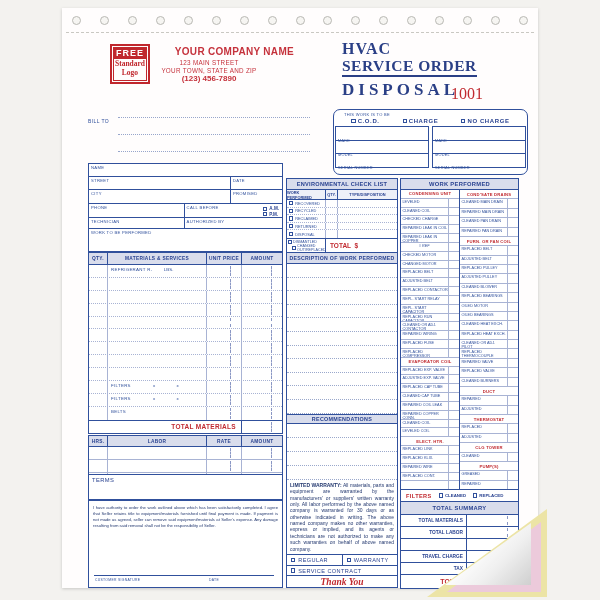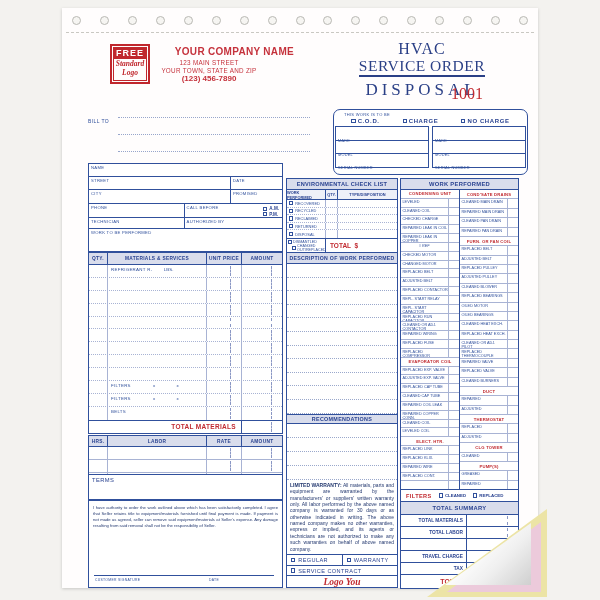--- a/index.html
+++ b/index.html
@@ -8,27 +8,27 @@
   .sheet{position:absolute;left:62px;top:8px;width:476px;height:580px;background:#fffdfd;
     box-shadow:0 1px 3px rgba(0,0,0,.18);}
   
   .pinfeed{position:absolute;left:10px;right:10px;top:6px;height:12px;display:flex;justify-content:space-between;align-items:center;}
   .hole{width:9px;height:9px;border-radius:50%;border:1px solid #b9b9b4;background:#f6f5f2;}
   .perforation{position:absolute;left:4px;right:4px;top:24px;border-top:1px dashed #c9c8c2;}
   
   .logo{position:absolute;left:48px;top:36px;width:40px;height:40px;border:2px solid #c0272d;padding:1px;text-align:center;}
   .logo .free{background:#c0272d;color:#fff;font-weight:bold;font-size:9px;letter-spacing:1px;line-height:12px;}
   .logo .script{border:1px solid #c0272d;border-top:none;color:#c0272d;font-family:"Liberation Serif",serif;
-    font-style:italic;font-weight:bold;font-size:7.5px;line-height:1.15;padding-top:1px;height:22px;}
+    font-weight:bold;font-size:7.5px;line-height:1.15;padding-top:1px;height:22px;}
   .company{position:absolute;left:62px;top:38px;width:170px;text-align:center;color:#c5323c;}
   .company .cname{font-size:10px;font-weight:bold;letter-spacing:.3px;text-align:right;}
   .company .cstreet,.company .ccity{font-size:6.3px;margin-top:1.5px;letter-spacing:.3px;}
   .company .cphone{font-size:8px;font-weight:bold;}
-  .titleblk{position:absolute;left:280px;top:33px;width:160px;text-align:center;color:#2a3f86;
-    font-family:"Liberation Serif",serif;font-weight:normal;}
+  .titleblk{position:absolute;left:280px;top:33px;width:160px;text-align:left;color:#2a3f86;
+    font-family:"Liberation Serif",serif;font-weight:bold;}
   .t1{font-size:16px;line-height:1;letter-spacing:1px;}
   .t2{font-size:15.5px;line-height:1.05;letter-spacing:.5px;display:inline-block;border-bottom:2px solid #2a3f86;padding-bottom:1px;}
   .t3{font-size:17px;letter-spacing:4px;margin-top:3px;}
   .formnum{position:absolute;left:340px;top:77px;width:130px;text-align:center;color:#c12a30;
     font-family:"Liberation Serif",serif;font-size:16px;}
   
   .billto{position:absolute;left:26px;top:101px;width:224px;}
   .billto .blab{font-size:5px;color:#30509c;letter-spacing:.4px;}
   .bline{border-bottom:1px dotted #97a5cb;height:0;}
   .bl1{position:absolute;left:30px;top:8px;width:192px;}
@@ -393,21 +393,21 @@
           <span class="cbx"></span>
           <span>WARRANTY</span>
         </div>
     </div>
     <div class="chkrow chkrow2">
       <div class="chkcell">
           <span class="cbx"></span>
           <span>SERVICE CONTRACT</span>
         </div>
     </div>
-    <div class="thanks">Logo You</div>
+    <div class="thanks">Thank You</div>
   </div>
 
   <div class="wp">
     <div class="band wp-title">WORK PERFORMED</div>
     <div class="wp-cols">
       <div class="wp-col">
           <div class="wp-h">CONDENSING UNIT</div>
           <div class="wp-r">
             <div class="wp-lab">LEVELED</div>
             <div class="wp-chk"></div>

